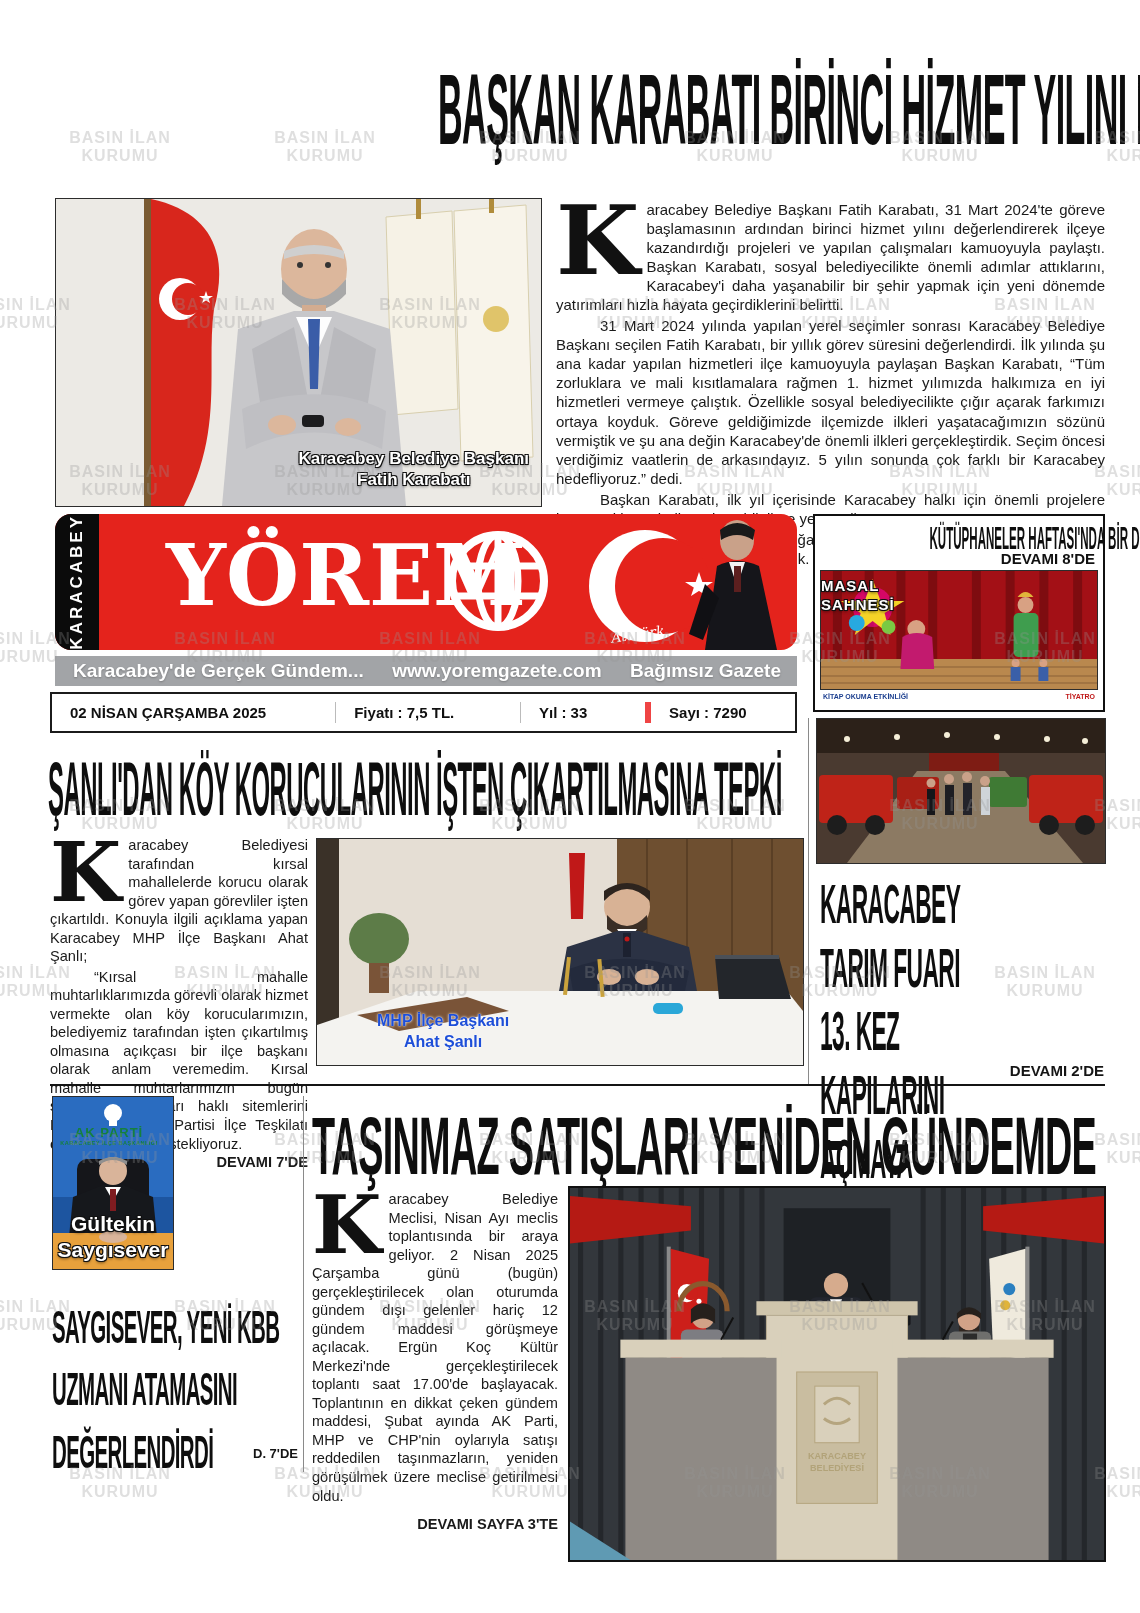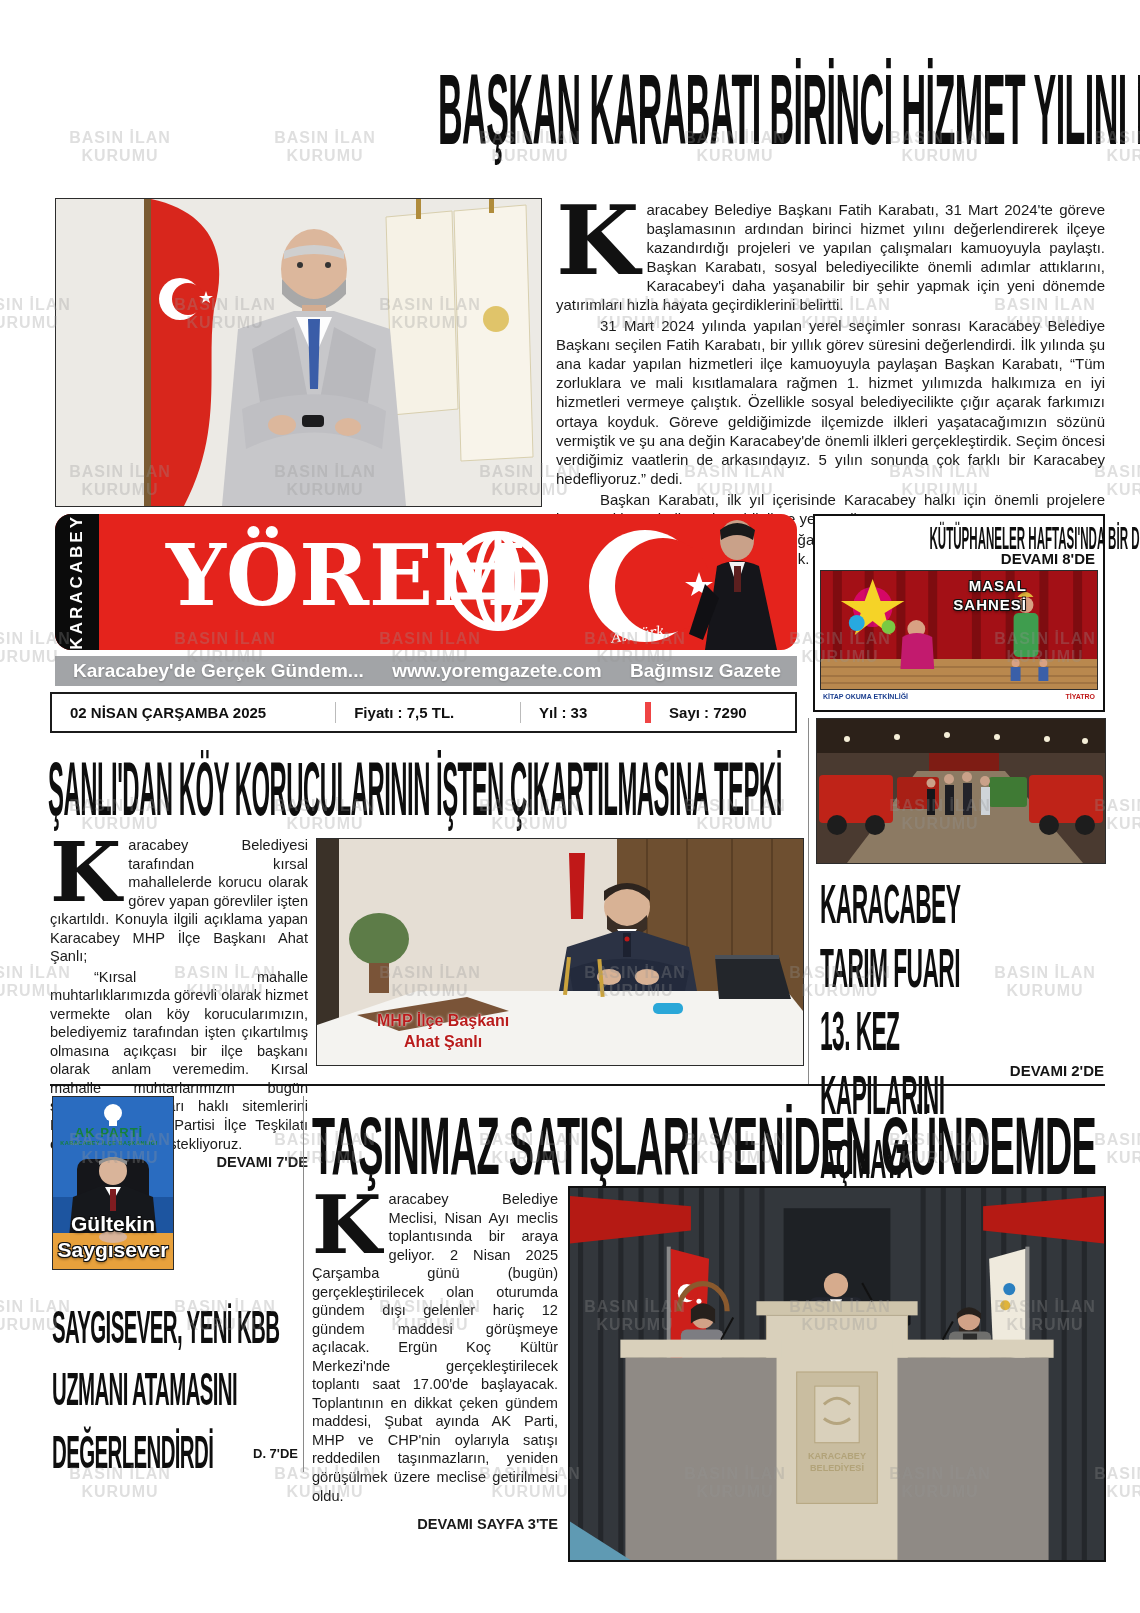--- a/index.html
+++ b/index.html
@@ -9,21 +9,21 @@
   .hl{font-weight:700;color:#0e0e0e;white-space:nowrap;display:inline-block;
       font-family:"Liberation Sans",sans-serif;letter-spacing:-1px;}
   .art{font-size:15px;line-height:1.27;text-align:justify;color:#1a1a1a;}
   .art p{margin:0 0 2px 0;}
   .ind{text-indent:44px;}
   .dcap{float:left;font-family:"DejaVu Serif",serif;font-weight:600;
         font-size:92px;line-height:.76;margin:5px 7px 0 0;color:#111;}
   .cont{float:right;font-weight:700;}
   .cap-light{font-weight:700;color:#fff;line-height:1.25;
      text-shadow:-1px -1px 0 #111,1px -1px 0 #111,-1px 1px 0 #111,1px 1px 0 #111,0 2px 3px rgba(0,0,0,.55);}
-  .cap-dark{font-weight:700;color:#b91c1c;line-height:1.3;
+  .cap-dark{font-weight:700;color:#1d4ed8;line-height:1.3;
      text-shadow:0 0 3px rgba(255,255,255,.95),0 0 1px #fff;}
   .rule{background:#141414;}
   .vline{border-left:1px solid #8a8a8a;}
   .photo{border:1px solid #2c2c2c;overflow:hidden;background:#ddd;}
   svg{display:block;}
   
   #mast{background:#e4231c;border-radius:16px;}
   #mast-strip{background:#0b0b0b;border-radius:16px 0 0 16px;}
   #mast-strip span{writing-mode:vertical-rl;transform:rotate(180deg);color:#fff;
      font-weight:700;font-size:17px;letter-spacing:3px;}
@@ -74,20 +74,24 @@
       <polygon points="182,130 238,112 278,112 334,130 350,307 166,307" fill="#c7c7ca"></polygon>
       <polygon points="240,118 258,160 276,118" fill="#fdfdfd"></polygon>
       <polygon points="252,120 264,120 262,190 254,190" fill="#3a5da8"></polygon>
       <path d="M196,150 L238,128 L252,200 L208,230 Z" fill="#b9b9bd"></path>
       <path d="M320,150 L278,128 L264,200 L308,230 Z" fill="#b9b9bd"></path>
       <path d="M186,210 C230,190 290,190 330,212 L326,250 C280,228 236,228 190,250 Z" fill="#bfbfc3"></path>
       <ellipse cx="226" cy="226" rx="14" ry="10" fill="#dcb79c"></ellipse>
       <rect x="246" y="216" width="22" height="12" rx="4" fill="#1c1c1e"></rect>
       <ellipse cx="292" cy="228" rx="13" ry="9" fill="#dcb79c"></ellipse>
     </svg>
+    <div class="abs cap-light" style="right:12px;bottom:16px;font-size:17px;text-align:center;">
+      <div>Karacabey Belediye Başkanı</div>
+      <div>Fatih Karabatı</div>
+    </div>
   </div>
 
   <div class="abs art" style="left:556px;top:200px;width:549px;">
     <p><span class="dcap" style="font-size:96px;">K</span><span>aracabey Belediye Başkanı Fatih Karabatı, 31 Mart 2024'te göreve başlamasının ardından birinci hizmet yılını değerlendirerek ilçeye kazandırdığı projeleri ve yapılan çalışmaları kamuoyuyla paylaştı. Başkan Karabatı, sosyal belediyecilikte önemli adımlar attıklarını, Karacabey'i daha yaşanabilir bir şehir yapmak için yeni dönemde yatırımları hızla hayata geçirdiklerini belirtti.</span></p>
     <p class="ind">31 Mart 2024 yılında yapılan yerel seçimler sonrası Karacabey Belediye Başkanı seçilen Fatih Karabatı, bir yıllık görev süresini değerlendirdi. İlk yılında şu ana kadar yapılan hizmetleri ilçe kamuoyuyla paylaşan Başkan Karabatı, “Tüm zorluklara ve mali kısıtlamalara rağmen 1. hizmet yılımızda halkımıza en iyi hizmetleri vermeye çalıştık. Özellikle sosyal belediyecilikte çığır açarak farkımızı ortaya koyduk. Göreve geldiğimizde ilçemizde ilkleri yaşatacağımızın sözünü vermiştik ve şu ana değin Karacabey'de önemli ilkleri gerçekleştirdik. Seçim öncesi verdiğimiz vaatlerin de arkasındayız. 5 yılın sonunda çok farklı bir Karacabey hedefliyoruz.” dedi.</p>
     <p class="ind">Başkan Karabatı, ilk yıl içerisinde Karacabey halkı için önemli projelere imza attıklarını belirterek şu bilgilere yer verdi:</p>
     <p class="ind"><span>“Halkımızın ekonomik darboğazda olduğu bu dönemde açtığımız </span><b>Kent Lokantası</b><span> ile fiyat dengesini sağladık.</span><span class="cont">HABERİN DETAYLARI SAYFA 4-5'TE</span></p>
   </div>
 
   <div id="mast" class="abs" style="left:55px;top:514px;width:742px;height:136px;">
@@ -164,21 +168,21 @@
         <circle cx="96" cy="58" r="9" fill="#d8a183"></circle>
         <path d="M82,66 Q96,58 112,66 L114,98 L80,98 Z" fill="#c21a6e"></path>
         <circle cx="206" cy="34" r="8" fill="#d8a183"></circle>
         <path d="M198,26 Q206,16 214,26 Z" fill="#e0b43a"></path>
         <rect x="194" y="42" width="25" height="44" rx="5" fill="#3f9d4e"></rect>
         <circle cx="196" cy="92" r="4" fill="#d8a183"></circle>
           <rect x="191" y="96" width="10" height="14" fill="#3a5fa8"></rect>
         <circle cx="224" cy="92" r="4" fill="#d8a183"></circle>
           <rect x="219" y="96" width="10" height="14" fill="#3a5fa8"></rect>
       </svg>
-      <div class="abs cap-light" style="left:0;right:70px;top:6px;font-size:15px;text-align:right;letter-spacing:1px;">
+      <div class="abs cap-light" style="left:0;right:70px;top:6px;font-size:15px;text-align:left;letter-spacing:1px;">
         <div>MASAL</div>
         <div>SAHNESİ</div>
       </div>
     </div>
     <div style="display:flex;justify-content:space-between;align-items:center;margin:3px 8px 0 8px;">
       <span class="tinyblue">KİTAP OKUMA ETKİNLİĞİ</span>
       <span class="tinyred">TİYATRO</span>
     </div>
   </div>
 

